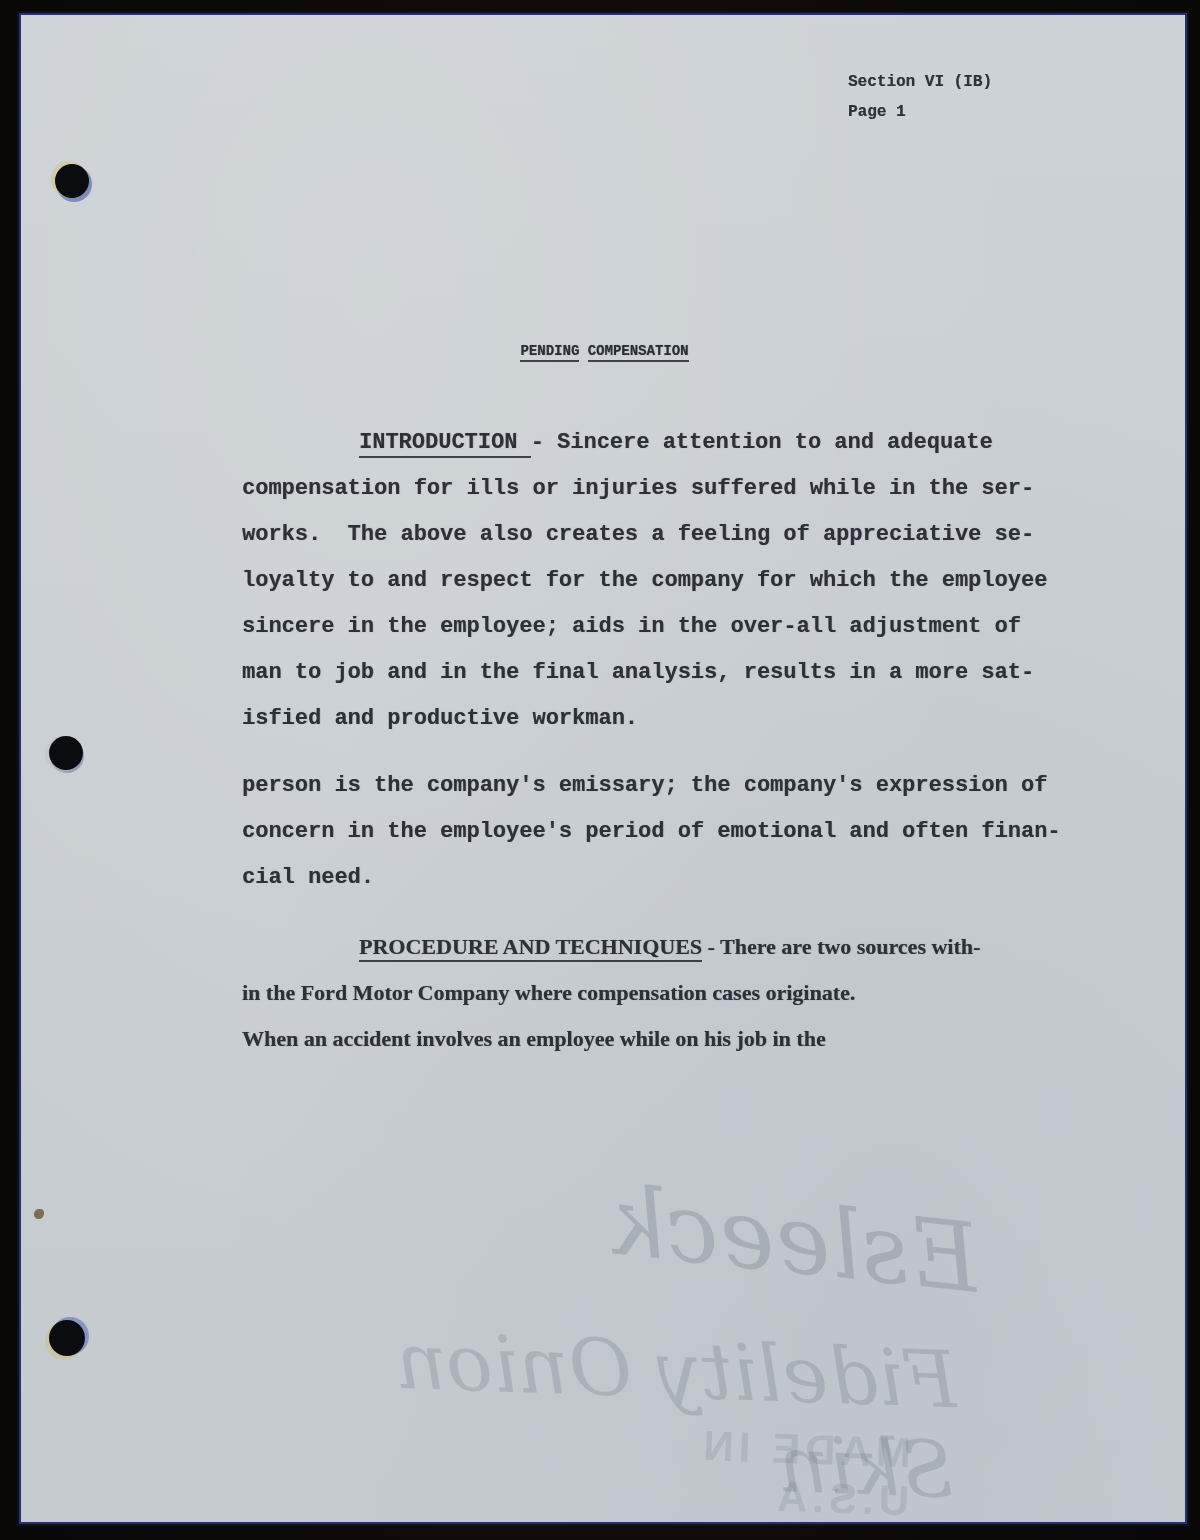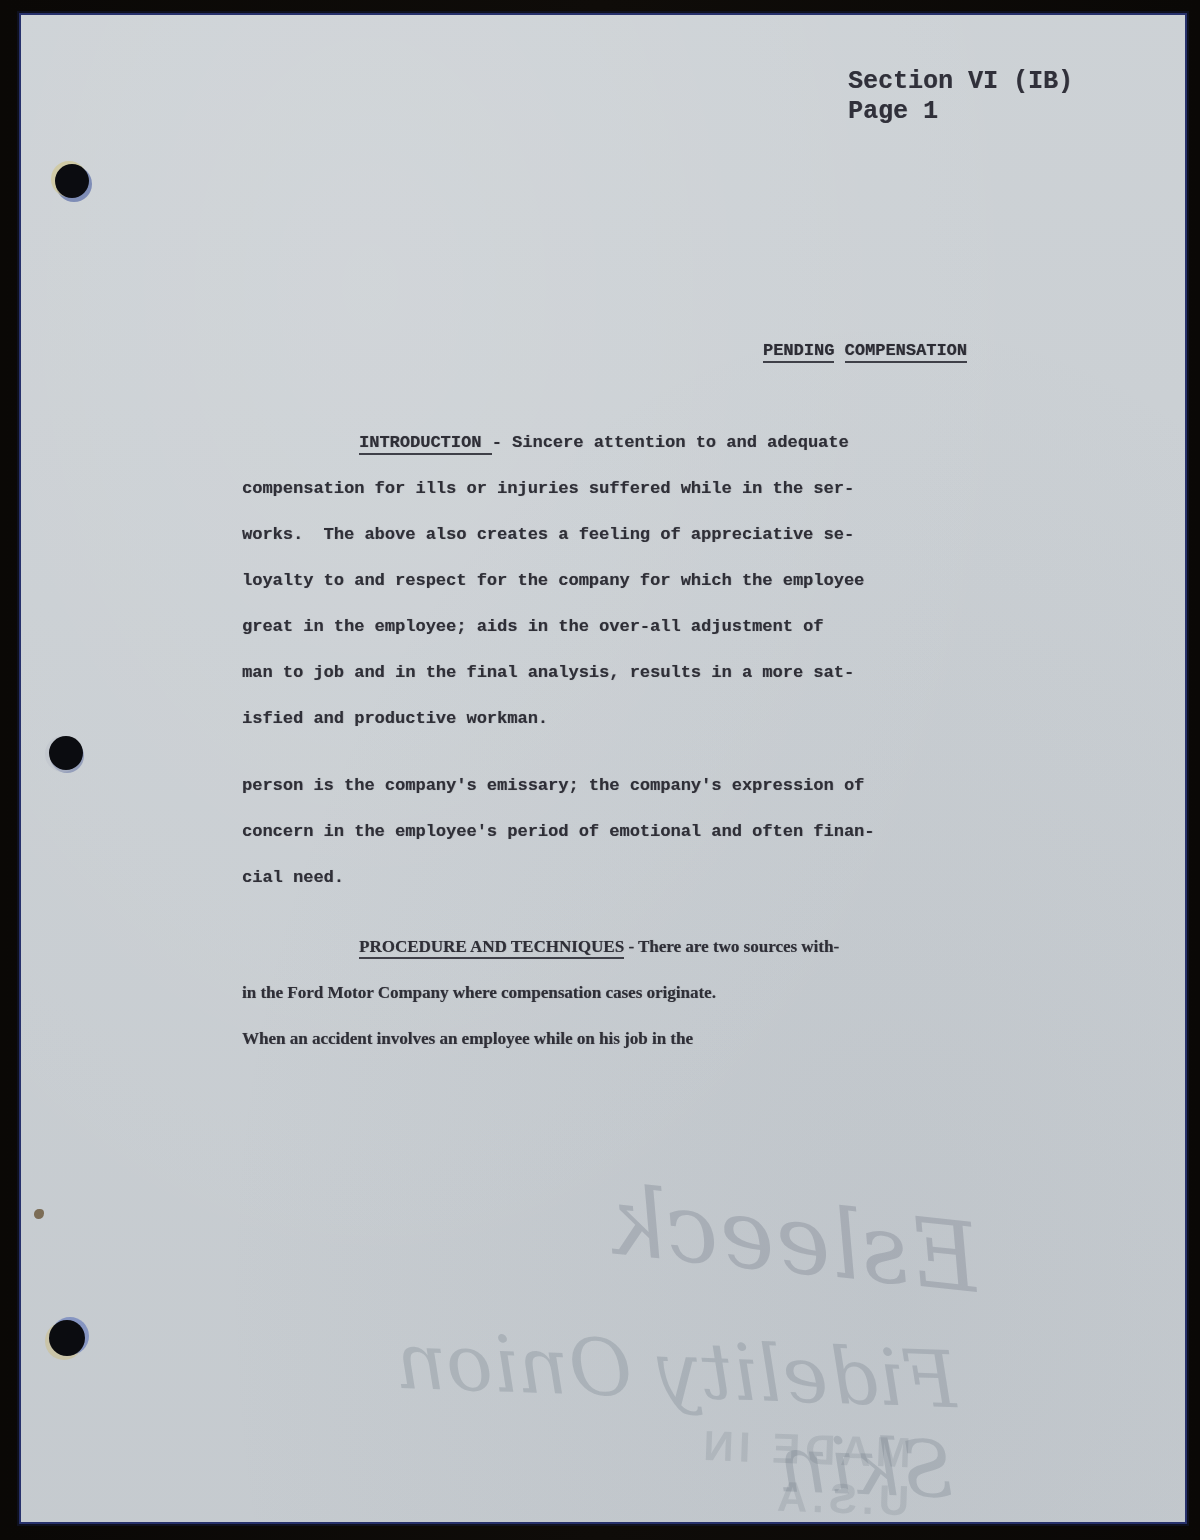--- a/index.html
+++ b/index.html
@@ -19,35 +19,35 @@
     left: 21px; top: 15px; right: 15px; bottom: 18px;
     background:
       radial-gradient(ellipse at 30% 18%, rgba(255,255,255,0.10), transparent 60%),
       radial-gradient(ellipse at 75% 85%, rgba(110,120,135,0.08), transparent 55%),
       linear-gradient(180deg, rgba(255,255,255,0.04), rgba(90,100,115,0.05)),
       #cbd0d4;
     box-shadow: 0 0 0 2px #27316c, 0 0 0 4px rgba(20,26,60,0.45);
   }
   .hdr {
     position: absolute; left: 827px; top: 52px;
-    font-size: 25px; line-height: 30px; font-weight: 700;
+    font-size: 16px; line-height: 30px; font-weight: 700;
     color: #30303a; white-space: pre;
     text-shadow: 0.4px 0.4px 0.6px rgba(45,45,55,0.5);
   }
   .title {
     position: absolute; left: 221px; top: 313px; width: 725px;
-    text-align: right;
-    font-size: 17px; line-height: 46px; font-weight: 700;
+    text-align: center;
+    font-size: 14px; line-height: 46px; font-weight: 700;
     color: #2c2c34; white-space: pre;
     text-shadow: 0.4px 0.4px 0.7px rgba(40,40,50,0.55);
   }
   .u { border-bottom: 2px solid rgba(43,43,52,0.88); padding-bottom: 1px; white-space: pre; }
   .bodytext { position: absolute; left: 221px; top: 405px; }
   .line {
-    font-size: 17px; line-height: 46px; font-weight: 700;
+    font-size: 22px; line-height: 46px; font-weight: 700;
     color: #2f2f37; white-space: pre;
     text-shadow: 0.4px 0.4px 0.7px rgba(42,42,52,0.5);
   }
   .first { padding-left: 117px; }
   .para2 { margin-top: 21px; }
   .para3 { margin-top: 23px; font-family: Liberation Serif, serif; }
   .hole {
     position: absolute; border-radius: 50%;
     background: #0b0c10;
   }
@@ -95,21 +95,21 @@
 
     <div class="title"><span class="u">PENDING</span><span> </span><span class="u">COMPENSATION</span></div>
 
     <div class="bodytext">
 
       <div class="para">
         <div class="line first"><span class="u">INTRODUCTION </span><span>- Sincere attention to and adequate</span></div>
         <div class="line">compensation for ills or injuries suffered while in the ser-</div>
         <div class="line">works.  The above also creates a feeling of appreciative se-</div>
         <div class="line">loyalty to and respect for the company for which the employee</div>
-        <div class="line">great in the employee; aids in the over-all adjustment of</div>
+        <div class="line">sincere in the employee; aids in the over-all adjustment of</div>
         <div class="line">man to job and in the final analysis, results in a more sat-</div>
         <div class="line">isfied and productive workman.</div>
       </div>
 
       <div class="para para2">
         <div class="line">person is the company's emissary; the company's expression of</div>
         <div class="line">concern in the employee's period of emotional and often finan-</div>
         <div class="line">cial need.</div>
       </div>
 

